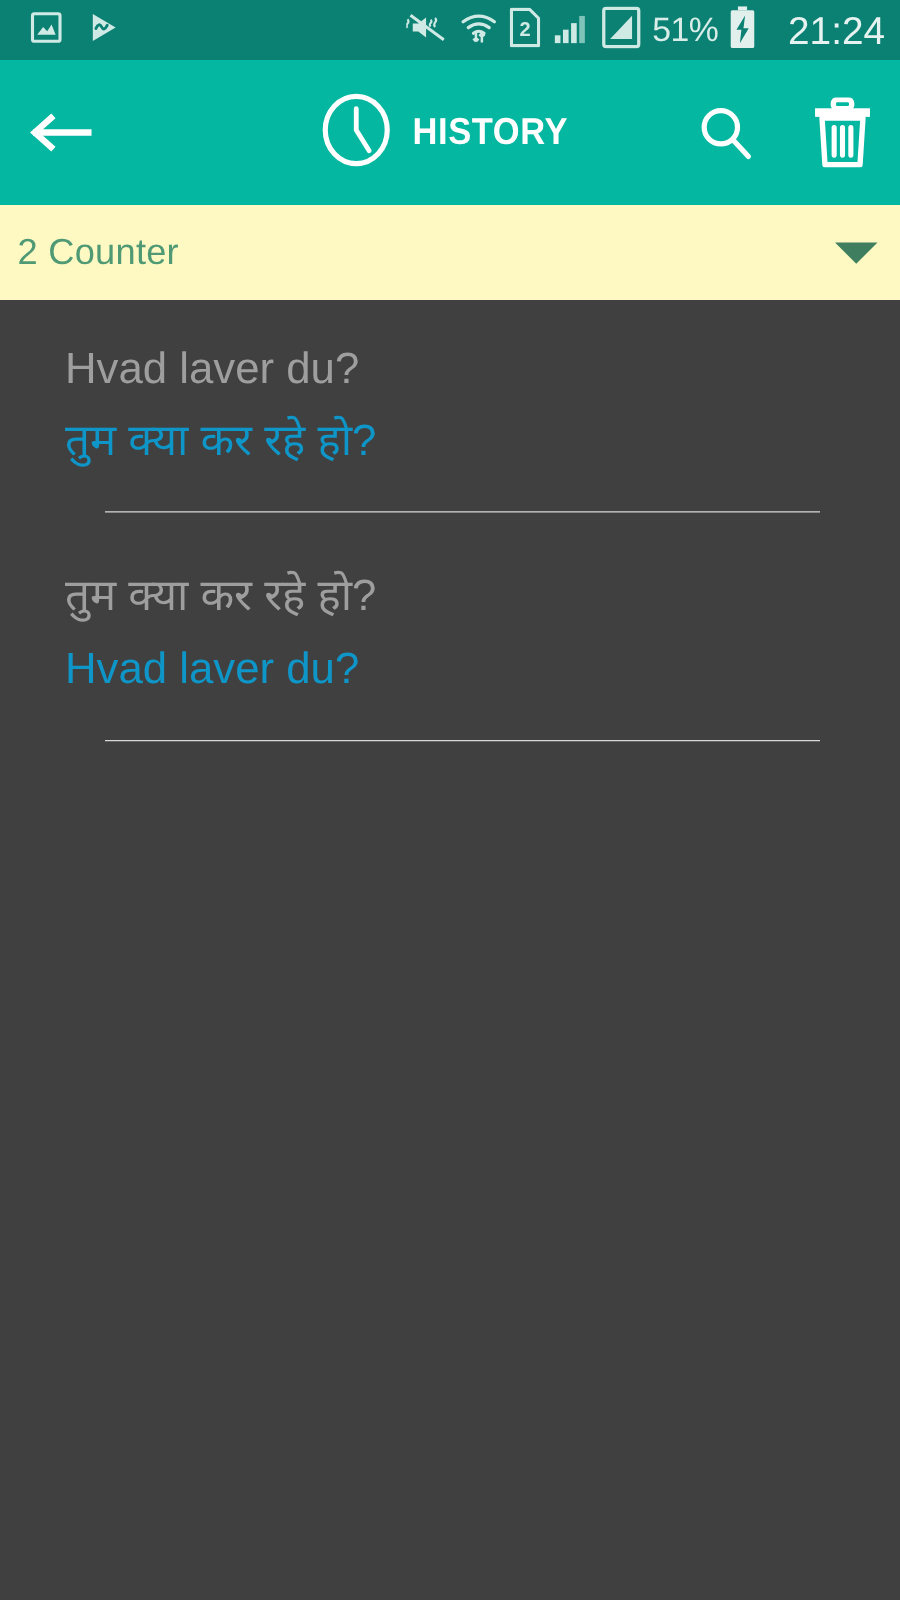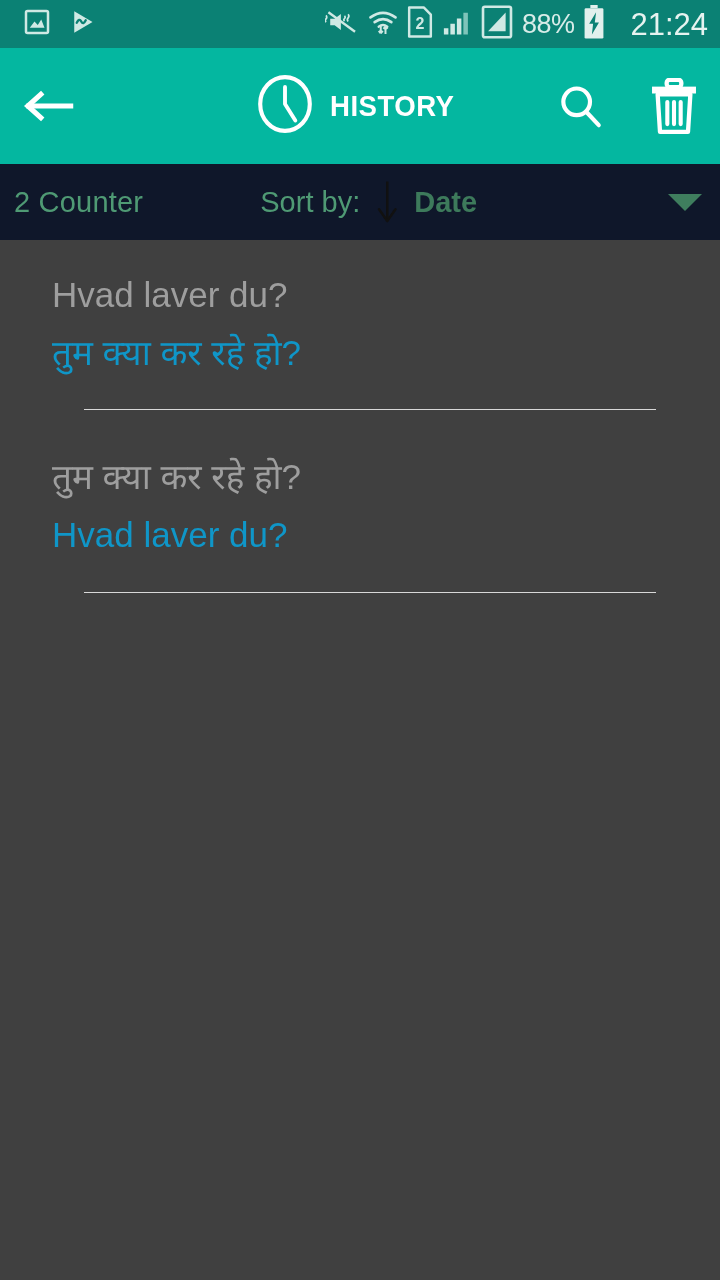--- a/index.html
+++ b/index.html
@@ -51,21 +51,21 @@
     letter-spacing:.5px;
     font-family:"Liberation Sans Narrow","Liberation Sans", sans-serif;
     transform:scaleX(.92); transform-origin:left center;
   }
   .ab-actions{ margin-left:auto; display:flex; align-items:center; gap:38px; z-index:2; }
   .ab-btn{ width:56px; height:56px; display:flex; align-items:center; justify-content:center; }
 
   
   .sortbar{
     height:76px; flex:0 0 76px;
-    background:#0f172a;
+    background:#fef9c3;
     display:flex; align-items:center;
     padding:0 18px 0 14px;
     position:relative;
   }
   .counter{
     color:#4f9a74; font-size:29px; letter-spacing:.2px;
     font-family:"Liberation Sans", sans-serif;
   }
   .sort-group{
     position:absolute; left:50%; top:0; bottom:0;
@@ -160,21 +160,21 @@
           <rect x="11.9" y="9.2" width="3.6" height="12.8" fill="#cfe9e4"></rect>
           <rect x="17.1" y="4.6" width="3.6" height="17.4" fill="#7fc4ba"></rect>
         </svg>
       </span>
       <span class="sb-icon">
         <svg width="32" height="34" viewBox="0 0 24 26">
           <rect x="1.3" y="1.3" width="21.4" height="23.4" rx="1.4" fill="none" stroke="#cfe9e4" stroke-width="2"></rect>
           <path d="M5.2 20 L18.6 20 L18.6 5.8 Z" fill="#cfe9e4"></path>
         </svg>
       </span>
-      <span class="sb-battery-pct">88%</span>
+      <span class="sb-battery-pct">51%</span>
       <span class="sb-icon">
         <svg width="22" height="34" viewBox="0 0 16 26">
           <rect x="5.2" y="0" width="5.6" height="2.4" fill="#e2f0ed"></rect>
           <rect x="0.8" y="2.4" width="14.4" height="23.2" rx="1" fill="#e2f0ed"></rect>
           <path d="M9.6 5.6 L4.3 14.4 H7.3 L6.4 22.6 L11.8 13.4 H8.6 Z" fill="#0b8174"></path>
         </svg>
       </span>
       <span class="sb-clock">21:24</span>
     </div>
   </div>
@@ -211,30 +211,20 @@
           <path d="M3.4 7.6 H18.6 L17.5 25 H4.5 Z" fill="none" stroke="#ffffff" stroke-width="2" stroke-linejoin="round"></path>
           <path d="M7.9 11.2 V21.4 M11 11.2 V21.4 M14.1 11.2 V21.4" stroke="#ffffff" stroke-width="1.9" stroke-linecap="round"></path>
         </svg>
       </div>
     </div>
   </div>
 
   <div class="sortbar">
     <span class="counter">2 Counter</span>
 
-    <div class="sort-group">
-      <span class="sort-label">Sort by:</span>
-      <span class="sort-dir">
-        <svg width="24" height="44" viewBox="0 0 14 30">
-          <path d="M7 1 V27" stroke="#111111" stroke-width="1.7"></path>
-          <path d="M1.4 20 L7 28 L12.6 20" fill="none" stroke="#111111" stroke-width="1.7" stroke-linecap="round" stroke-linejoin="round"></path>
-        </svg>
-      </span>
-      <span class="sort-value">Date</span>
-    </div>
 
     <span class="sort-caret"></span>
   </div>
 
   <div class="list">
 
     <div class="list-item">
       <div class="li-source">Hvad laver du?</div>
       <div class="li-target">तुम क्या कर रहे हो?</div>
       <div class="li-divider"></div>

